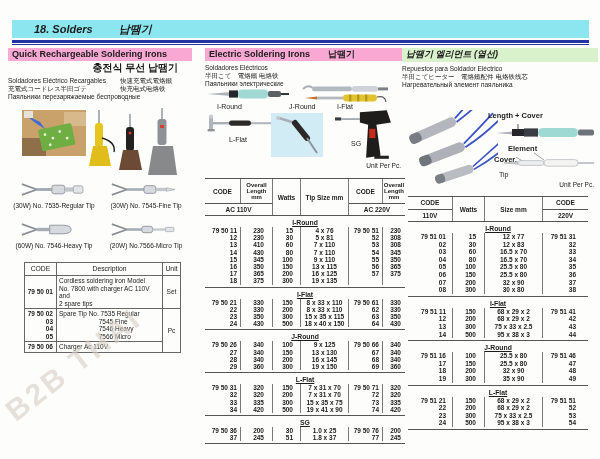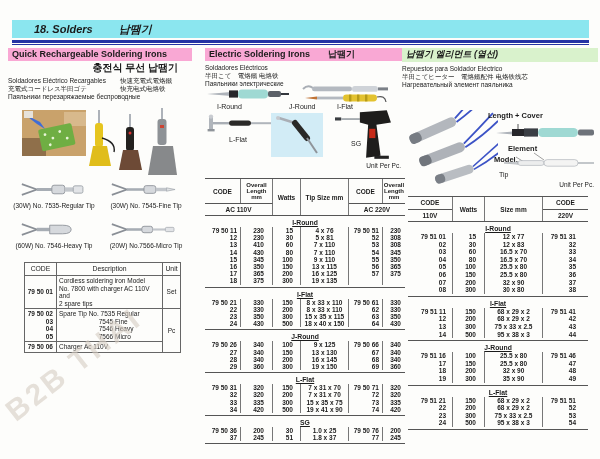--- a/index.html
+++ b/index.html
@@ -519,21 +519,21 @@
   <div class="lbl-b" style="left:86px;top:63px">Length  + Cover</div>
   <svg class="abs" style="left:94px;top:76px;width:100px;height:16px" viewBox="0 0 100 16">
     <line x1="22" y1="0" x2="22" y2="5" stroke="#555" stroke-width="1"></line>
     <polygon points="0,9 16,7.6 16,10.4" fill="#aeb3ba"></polygon>
     <rect x="16" y="5" width="12" height="7" fill="#26262a"></rect>
     <rect x="28" y="4.4" width="14" height="8.2" fill="#3a3e44"></rect>
     <rect x="42" y="4" width="40" height="9" rx="4.5" fill="#9fd9d3"></rect>
     <rect x="82" y="5.6" width="16" height="5.8" rx="2" fill="#6e737a"></rect>
   </svg>
   <div class="lbl-b" style="left:106px;top:96px">Element</div>
-  <div class="lbl-b" style="left:92px;top:107px">Model.</div>
+  <div class="lbl-b" style="left:92px;top:107px">Cover.</div>
   <svg class="abs" style="left:101px;top:104px;width:94px;height:18px" viewBox="0 0 92 18">
     <line x1="30" y1="1" x2="40" y2="8" stroke="#888" stroke-width=".8"></line>
     <line x1="12" y1="5" x2="20" y2="10" stroke="#888" stroke-width=".8"></line>
     <polygon points="0,11 14,9.8 14,12.2" fill="#d9dbdd" stroke="#9aa0a6" stroke-width=".6"></polygon>
     <rect x="14" y="8.6" width="26" height="4.8" rx="2.4" fill="#eceded" stroke="#a6abb1" stroke-width=".6"></rect>
     <rect x="40" y="7.6" width="34" height="6.6" rx="3.3" fill="#f4f4f3" stroke="#a6abb1" stroke-width=".6"></rect>
     <line x1="74" y1="11" x2="90" y2="11" stroke="#b4b9bf" stroke-width="1.6"></line>
   </svg>
   <div class="lbl" style="left:97px;top:123px">Tip</div>
   <div class="unitnote" style="left:120px;top:133px;width:72px">Unit Per Pc.</div>

